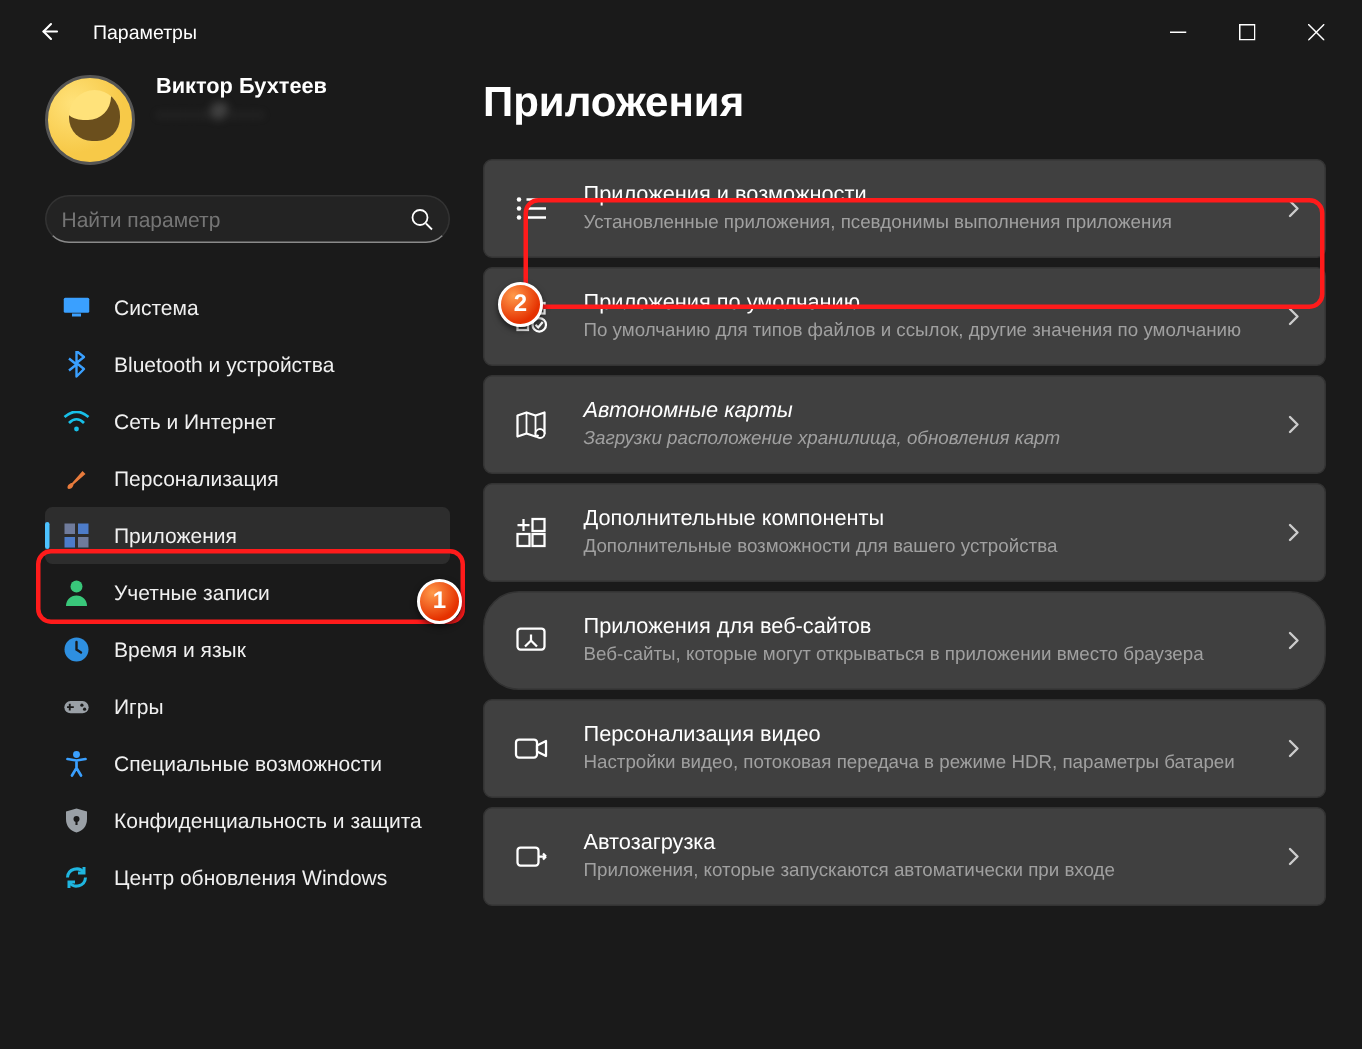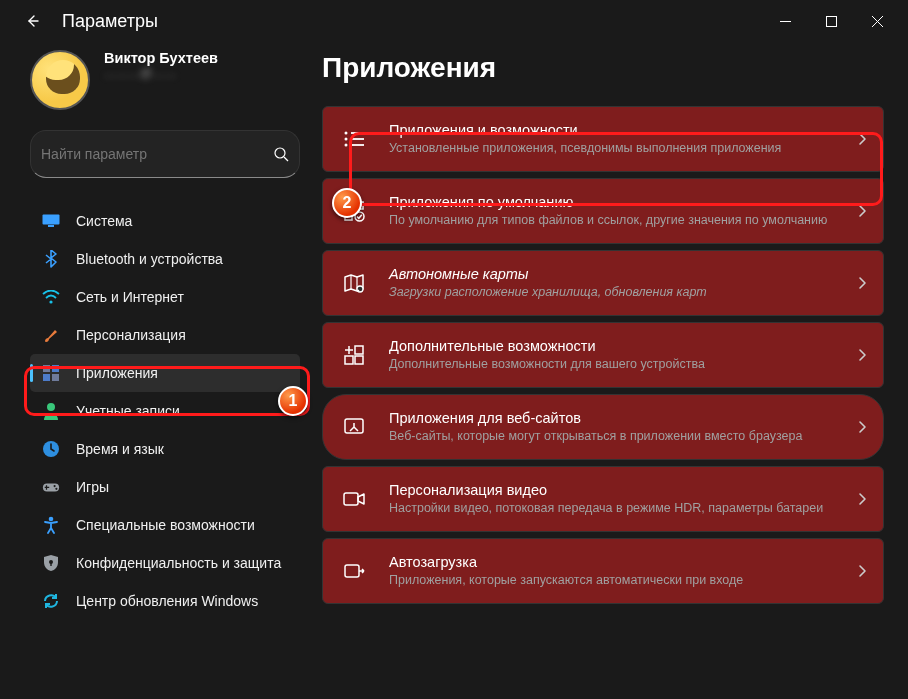--- a/index.html
+++ b/index.html
@@ -18,21 +18,21 @@
     align-items: center;
     padding: 0 8px 0 18px;
   }
   .titlebar .back {
     width: 28px; height: 28px;
     display:flex; align-items:center; justify-content:center;
     color:#fff;
     margin-right: 16px;
     cursor:pointer;
   }
-  .titlebar .title { font-size: 18px; color:#fff; }
+  .titlebar .title { font-size: 13px; color:#fff; }
   .win-controls { margin-left:auto; display:flex; }
   .win-btn {
     width:46px; height:32px;
     display:flex; align-items:center; justify-content:center;
     color:#fff; cursor:pointer;
   }
   .main {
     display:flex;
     padding: 0 0 0 0;
     height: calc(100% - 42px);
@@ -65,21 +65,21 @@
     box-shadow: inset -6px -14px 0 0 #6b4f1d;
   }
   .profile .name { font-size: 14.5px; font-weight:600; }
   .profile .email { font-size:12px; color:#888; filter: blur(3px); }
   .search {
     display:flex; align-items:center;
     background:#232323;
     border:1px solid #333;
     border-bottom: 1.5px solid #8a8a8a;
     border-radius:16px;
-    height:48px;
+    height:32px;
     padding:0 10px;
     margin-bottom: 24px;
   }
   .search input {
     flex:1; background:transparent; border:none; outline:none;
     color:#ccc; font-size:14px;
   }
   .search .mag { color:#fff; }
   .nav{ list-style:none; }
   .nav li{
@@ -128,21 +128,21 @@
   }
   .content{
     flex:1;
     padding: 10px 24px 0 12px;
   }
   .page-title{
     font-size:28px; font-weight:600;
     margin-bottom: 22px;
   }
   .card{
-    background:#7f1d1d;
+    background:#404040;
     border:1px solid #333;
     border-radius:6px;
     display:flex;
     align-items:center;
     padding: 14px 16px 14px 18px;
     margin-bottom:6px;
     cursor:pointer;
     min-height:66px;
   }
   .card .cicon{
@@ -382,21 +382,21 @@
           <span class="cicon">
             <svg width="22" height="22" viewBox="0 0 22 22">
               <rect x="12" y="2" width="8" height="8" stroke="#fff" fill="none" stroke-width="1.5"></rect>
               <rect x="2" y="12" width="8" height="8" stroke="#fff" fill="none" stroke-width="1.5"></rect>
               <rect x="12" y="12" width="8" height="8" stroke="#fff" fill="none" stroke-width="1.5"></rect>
               <line x1="6" y1="2" x2="6" y2="10" stroke="#fff" stroke-width="1.5"></line>
               <line x1="2" y1="6" x2="10" y2="6" stroke="#fff" stroke-width="1.5"></line>
             </svg>
           </span>
           <div class="txt">
-            <div class="ct">Дополнительные возможности</div>
+            <div class="ct">Дополнительные компоненты</div>
             <div class="cd">Дополнительные возможности для вашего устройства</div>
           </div>
           <span class="chev">
             <svg width="9" height="14" viewBox="0 0 9 14">
               <path d="M2 2l5 5-5 5" stroke="#ccc" stroke-width="1.6" fill="none" stroke-linecap="round" stroke-linejoin="round"></path>
             </svg>
           </span>
         </div>
         <div class="card" style="margin-top: 6px; border-radius: 24px;">
           <span class="cicon">

